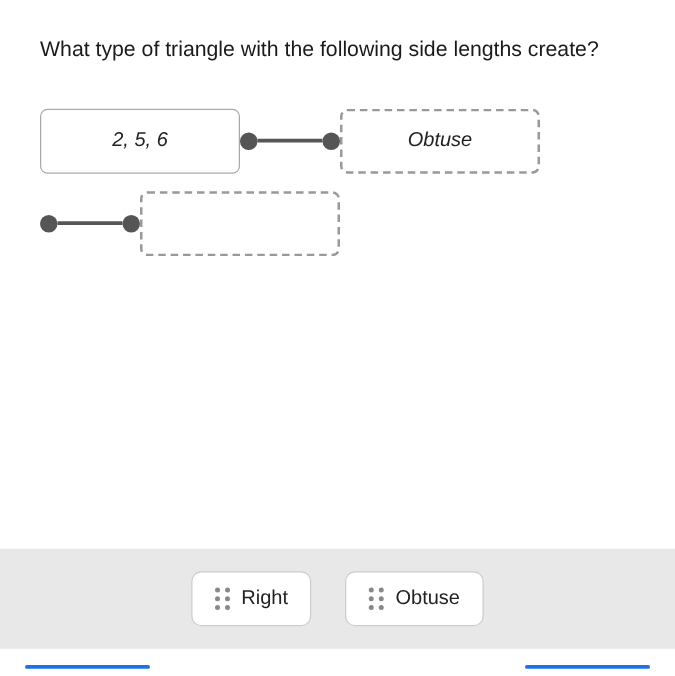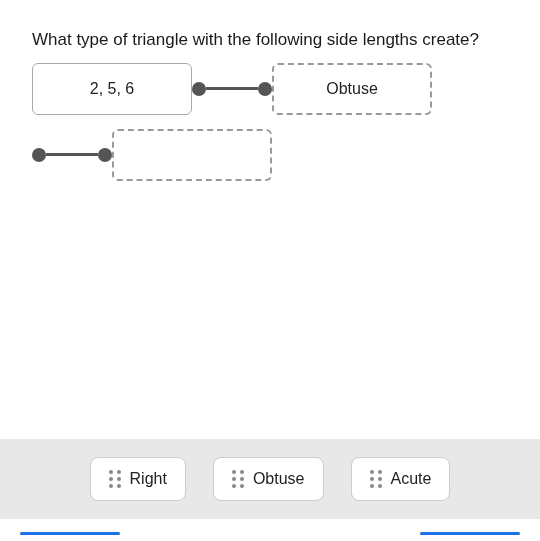--- a/index.html
+++ b/index.html
@@ -13,28 +13,30 @@
       overflow: hidden;
     }
     .question-area {
       padding: 28px 32px 16px 32px;
       flex: 1;
     }
     .question-text {
       font-size: 17px;
       color: #1a1a1a;
       line-height: 1.45;
+      margin-bottom: 24px;
       font-weight: 400;
     }
     .matching-container {
       display: flex;
       flex-direction: column;
       gap: 14px;
       position: relative;
       padding: 10px 0;
+      font-style: italic;
     }
     .match-row {
       display: flex;
       align-items: center;
       gap: 0;
     }
     .left-box {
       width: 160px;
       min-height: 52px;
       border: 1.5px solid #aaa;
@@ -188,29 +190,18 @@
     <div class="drag-dots">
       <span></span>
         <span></span>
       <span></span>
         <span></span>
       <span></span>
         <span></span>
     </div>
     <span>Obtuse</span>
   </div>
-  <div class="answer-tile">
-    <div class="drag-dots">
-      <span></span>
-        <span></span>
-      <span></span>
-        <span></span>
-      <span></span>
-        <span></span>
-    </div>
-    <span>Acute</span>
-  </div>
 </div>
 
 <div class="page-bottom">
   <div class="bottom-line-left"></div>
   <div class="bottom-line-right"></div>
 </div>
 
 </body></html>

